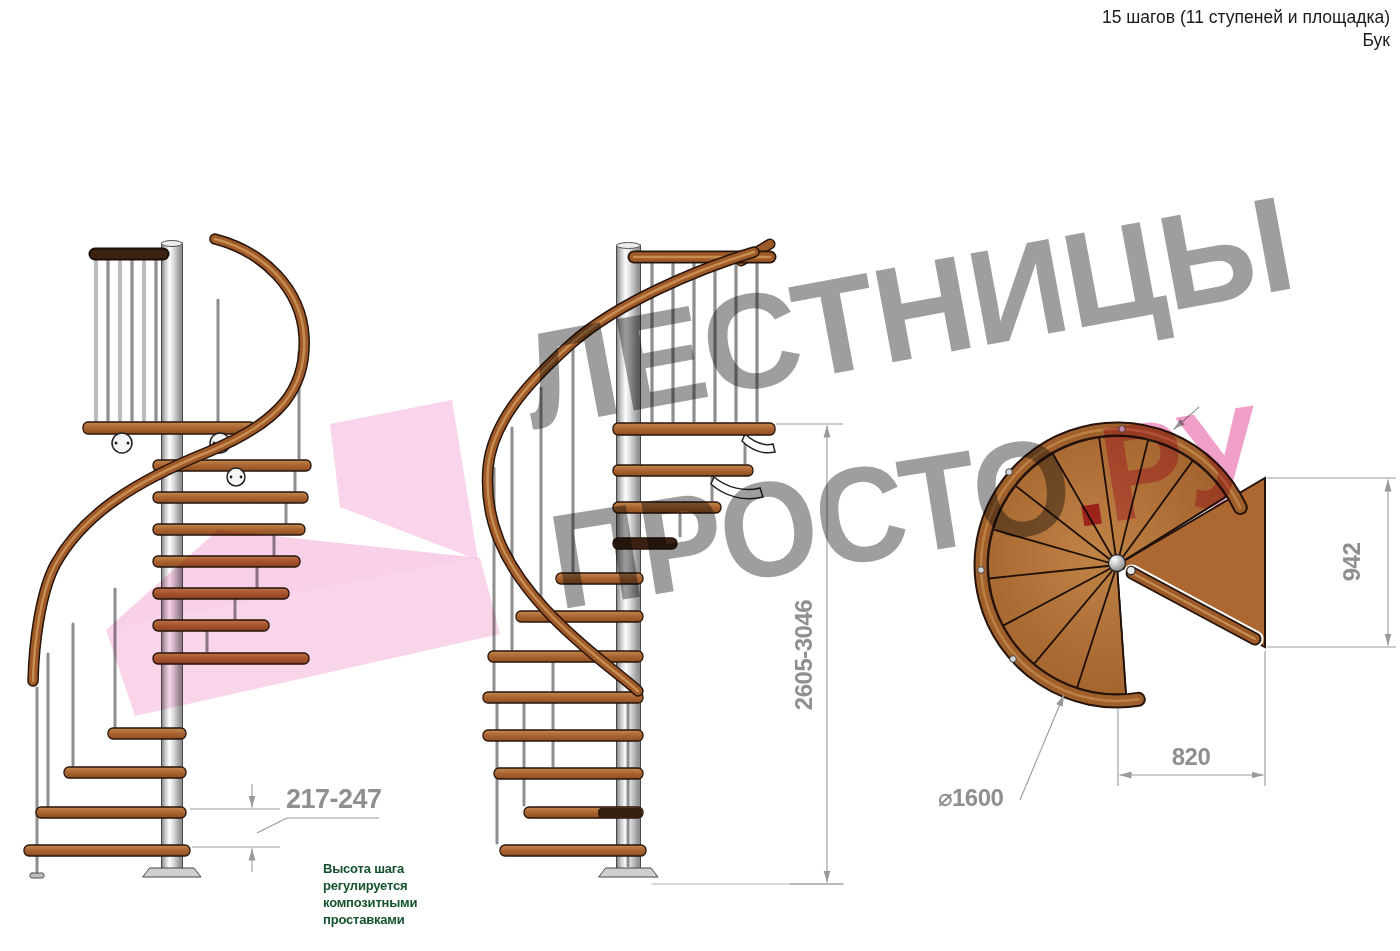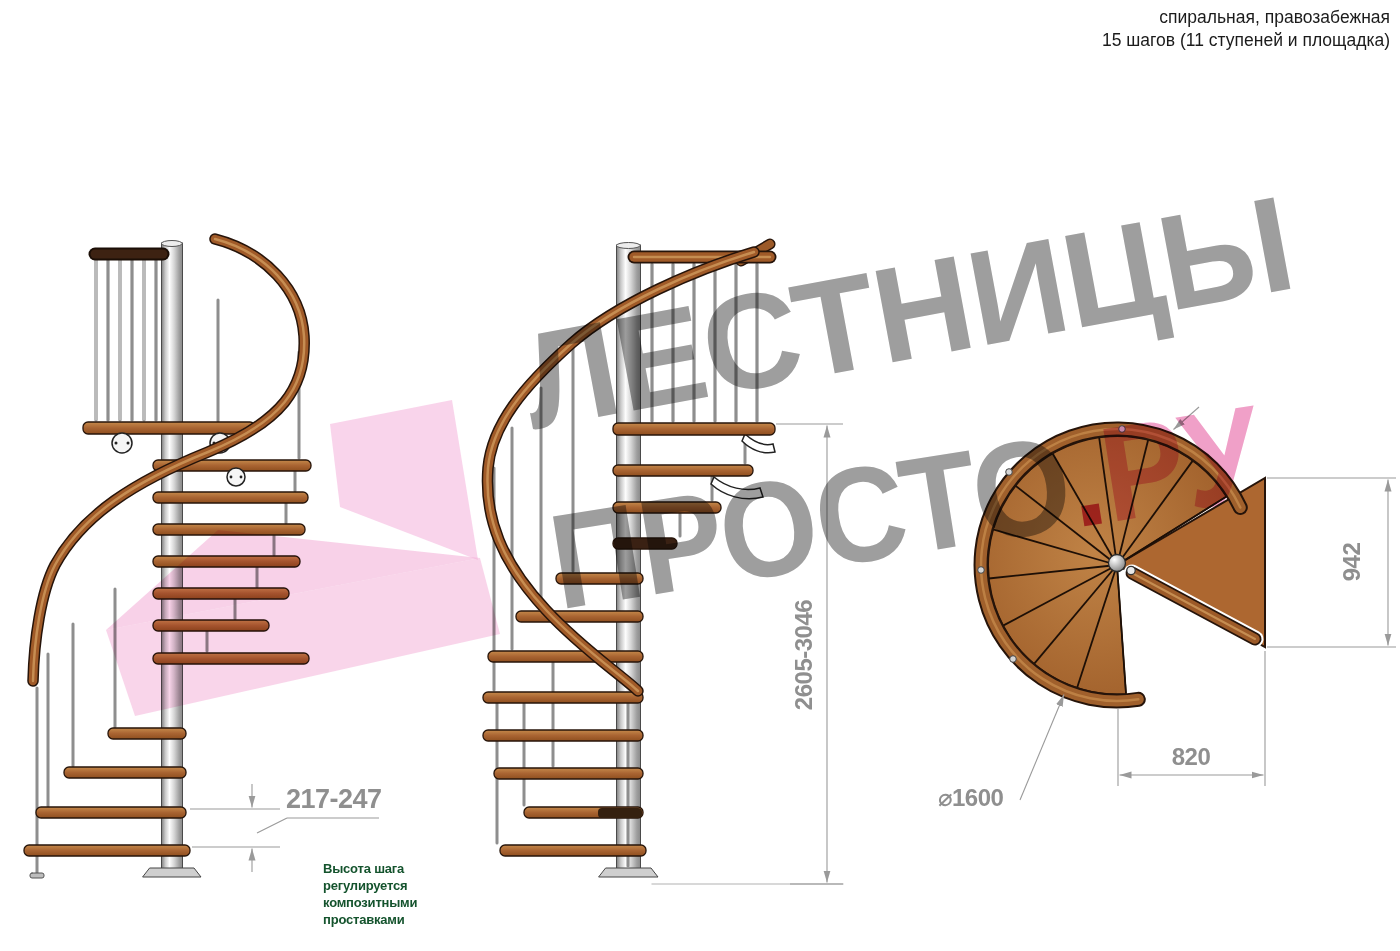--- a/index.html
+++ b/index.html
@@ -287,22 +287,22 @@
 
   <text class="dimtxt" x="286" y="808" font-size="27">217-247</text>
   <text class="dimtxt" font-size="24" text-anchor="middle" transform="rotate(-90 812 655)" x="812" y="655">2605-3046</text>
   <text class="dimtxt" font-size="24" text-anchor="middle" transform="rotate(-90 1360 562)" x="1360" y="562">942</text>
   <text class="dimtxt" font-size="24" text-anchor="middle" x="1191" y="765">820</text>
   <text class="dimtxt" x="938" y="806" font-size="24">⌀1600</text>
 </svg>
 </div>
 
 <div class="header">
-  <div>спиральная, правозабежная</div>
   <div>15 шагов (11 ступеней и площадка)</div>
+  <div>Бук</div>
 </div>
 
 <div class="dim-note">Высота шага регулируется композитными проставками</div>
 
 <div class="wm">
   <svg class="wm-arrow" width="1400" height="951" viewBox="0 0 1400 951">
     <polygon points="330,424 452,400 478,560 340,507" fill="#f6bade" opacity="0.62"></polygon>
     <polygon points="218,530 480,558 106,630" fill="#f3abd6" opacity="0.55"></polygon>
     <polygon points="106,630 480,558 500,634 135,716" fill="#f3abd6" opacity="0.5"></polygon>
   </svg>

